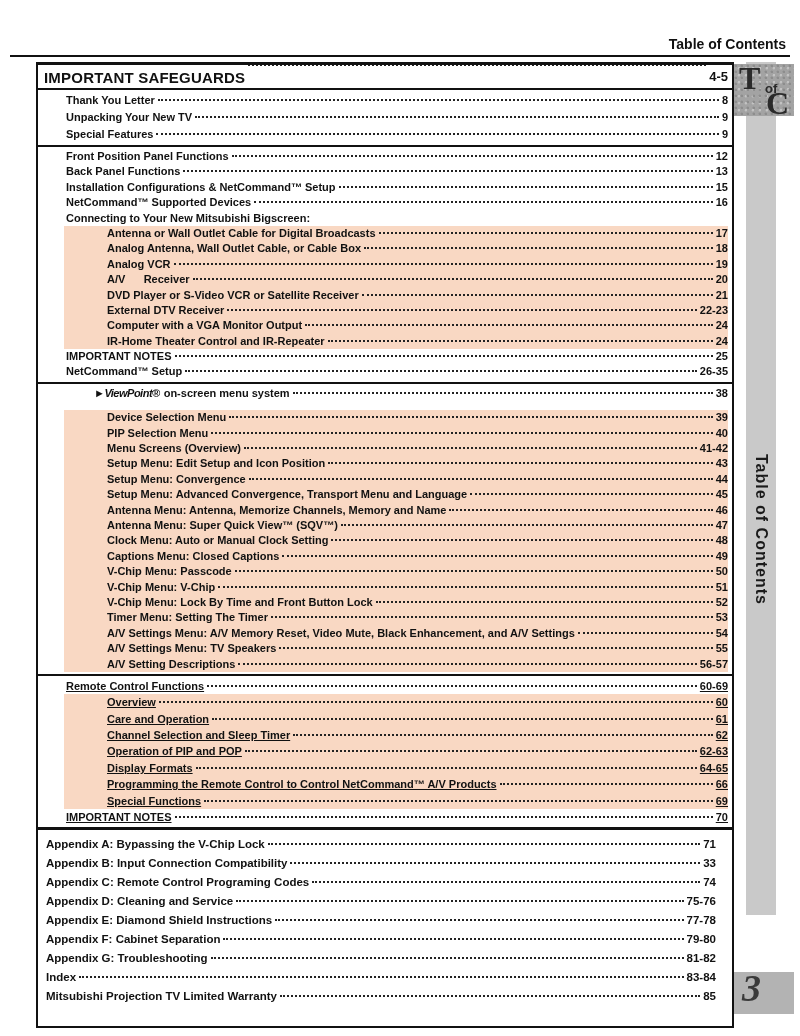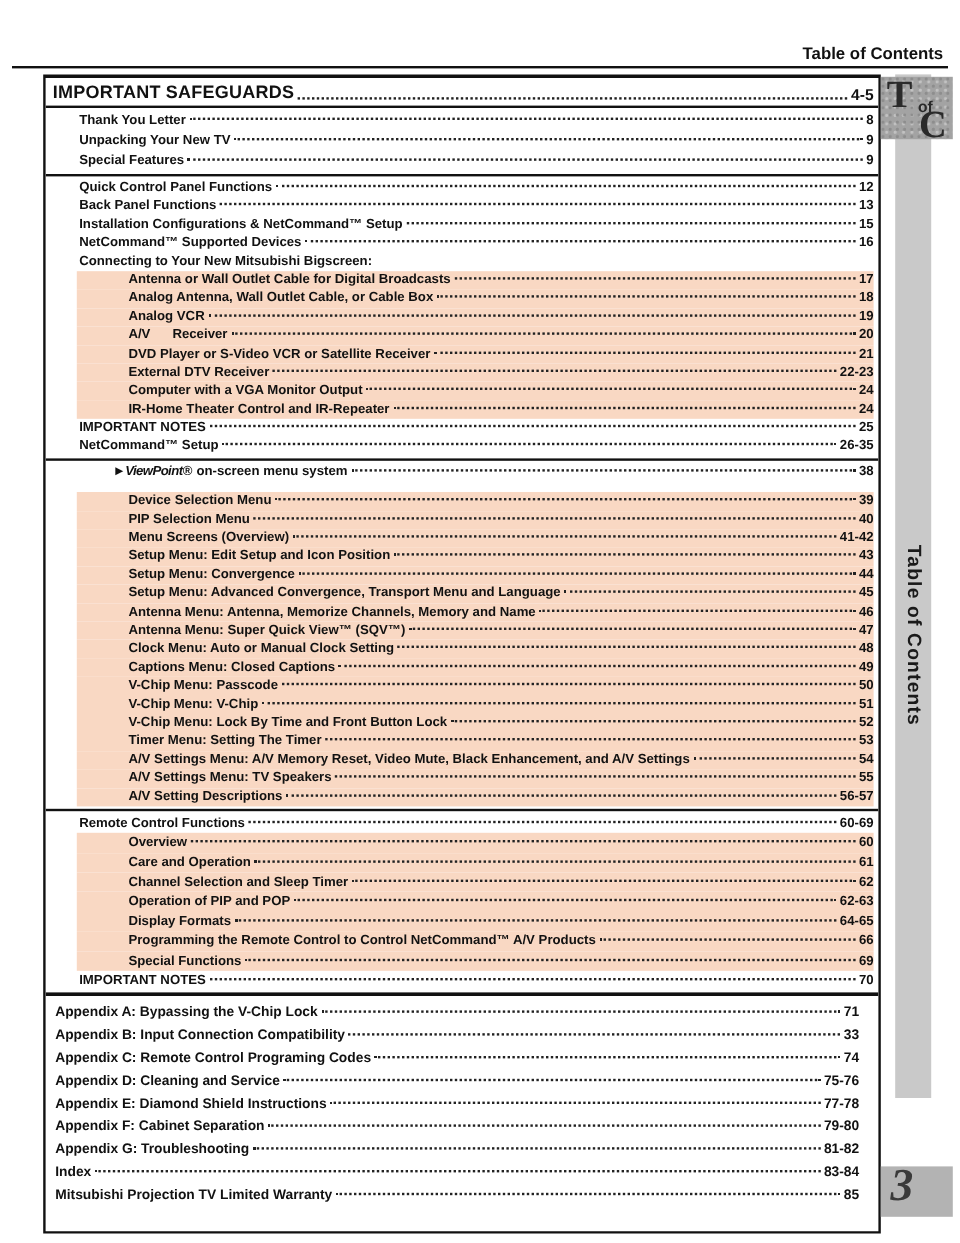--- a/index.html
+++ b/index.html
@@ -13,26 +13,26 @@
   body{width:800px;height:1036px;background:#fff;font-family:"Liberation Sans",sans-serif;color:var(--ink);position:relative;overflow:hidden;}
   .page{position:absolute;inset:0;background:#fff;}
 
   
   .header-title{position:absolute;top:36px;right:14px;font-size:14px;font-weight:bold;}
   .top-rule{position:absolute;top:55px;left:10px;right:10px;height:2px;background:#111;}
 
   
   .main-box{position:absolute;left:36px;top:62px;width:698px;height:966px;border:2px solid #111;border-top-width:3px;overflow:hidden;background:#fff;}
 
-  .safeguards{display:flex;align-items:flex-end;padding:4px 4px 2px 6px;border-bottom:2px solid #111;font-weight:bold;}
+  .safeguards{display:flex;align-items:flex-start;padding:4px 4px 2px 6px;border-bottom:2px solid #111;font-weight:bold;}
   .safeguards .lab{font-size:15px;letter-spacing:.2px;}
   .safeguards .pg{font-size:13px;}
 
   .section{position:relative;border-bottom:2px solid #111;padding:2px 4px 2px 0;}
-  .section.last{border-bottom-width:3px;}
+  .section.last{border-bottom-width:3px;text-decoration:underline;}
   .rows{margin-left:26px;}
 
   .row{display:flex;align-items:baseline;font-size:11px;font-weight:bold;padding-left:2px;white-space:nowrap;}
   .sec-thank-you .row{line-height:17px;height:17px;}
   .sec-installation .row{line-height:15.4px;height:15.4px;}
   .sec-setup .row{line-height:15.4px;height:15.4px;}
   .sec-operation .row{line-height:16.4px;height:16.4px;}
   .row.ind{padding-left:30px;}
   .row.pink{background:var(--pink);padding-left:43px;}
   .row.gap-after{margin-bottom:9px;}
@@ -94,21 +94,21 @@
             <div class="row">
               <span class="lab">Special Features</span>
               <span class="leader"></span>
               <span class="pg">9</span>
             </div>
           </div>
         </section>
         <section class="section sec-installation">
           <div class="rows">
             <div class="row">
-              <span class="lab">Quick Control Panel Functions</span>
+              <span class="lab">Front Position Panel Functions</span>
               <span class="leader"></span>
               <span class="pg">12</span>
             </div>
             <div class="row">
               <span class="lab">Back Panel Functions</span>
               <span class="leader"></span>
               <span class="pg">13</span>
             </div>
             <div class="row">
               <span class="lab">Installation Configurations &amp; NetCommand™ Setup</span>

